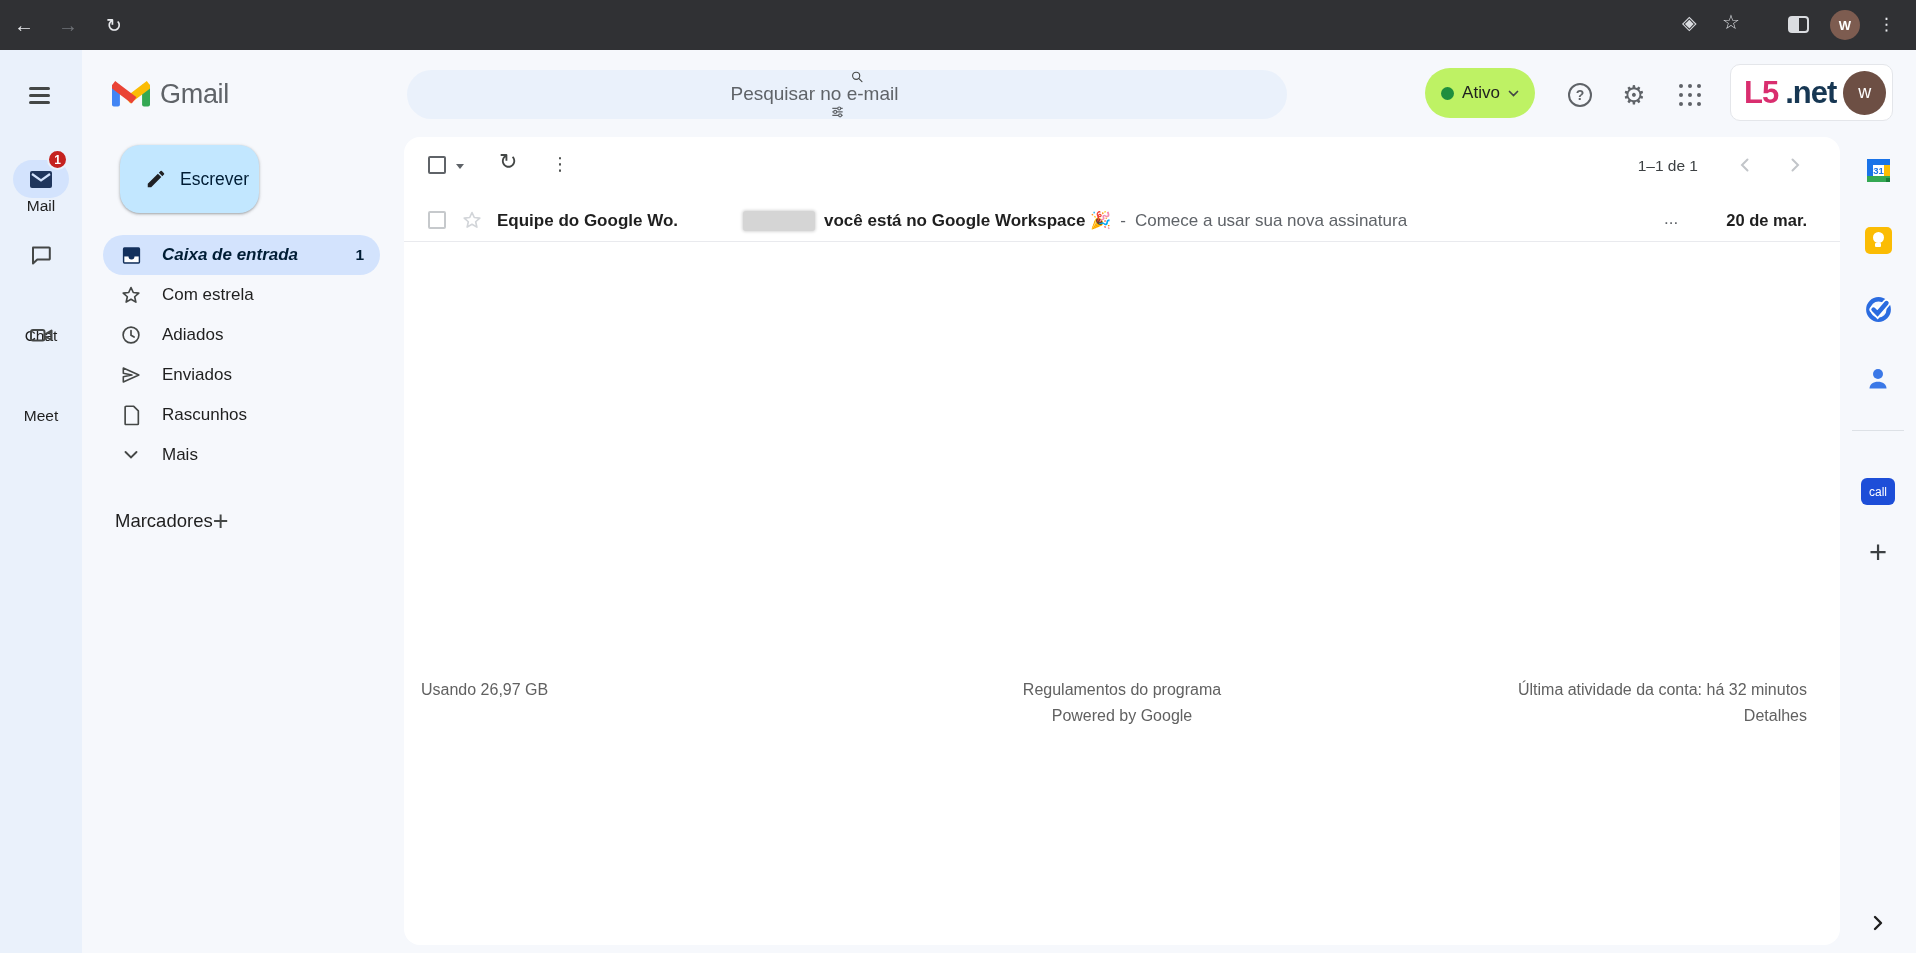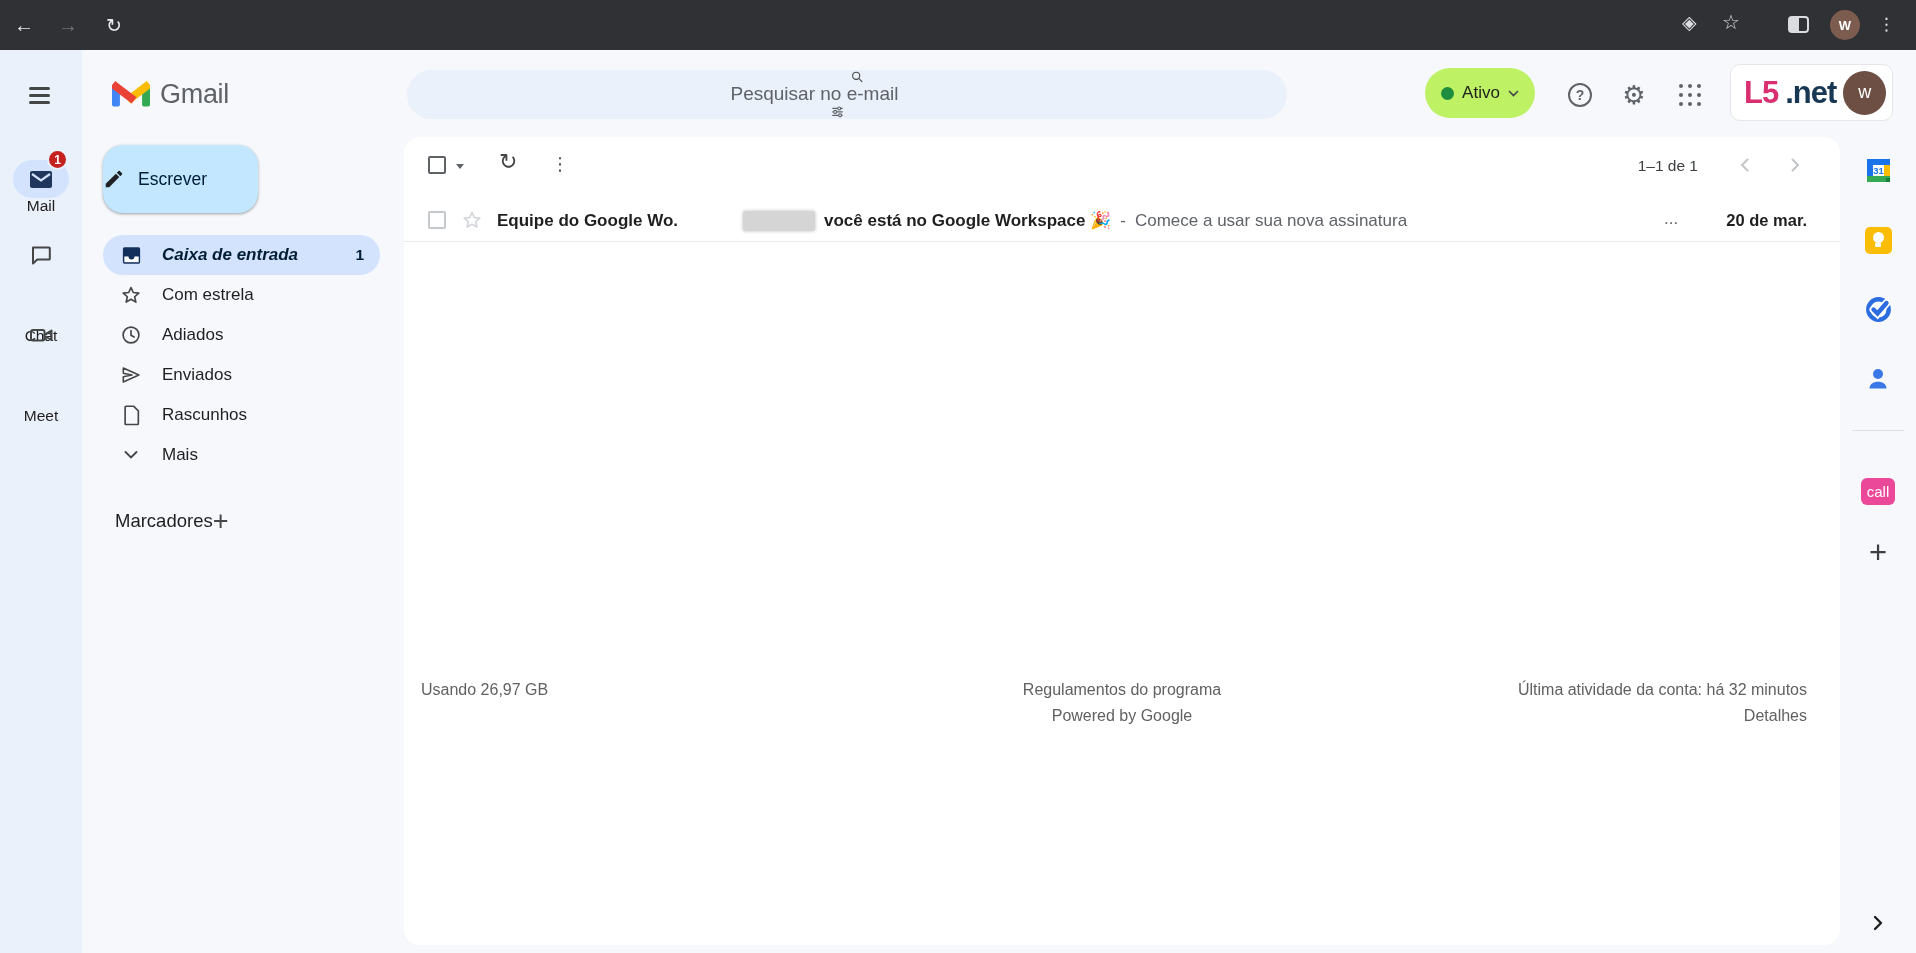--- a/index.html
+++ b/index.html
@@ -45,22 +45,22 @@
   .lbl-chat { top:277px; }
   .lbl-meet { top:357px; }
   .rail-ico { position:absolute; left:29px; }
   .ico-chat { top:193px; }
   .ico-meet { top:273px; }
 
   
   .nav { position:absolute; left:82px; top:50px; width:322px; height:903px; }
   .gmail-brand { position:absolute; left:30px; top:29px; display:flex; align-items:center; gap:10px; }
   .gmail-word { font-size:27px; color:#5f6368; font-weight:500; letter-spacing:-.3px; }
-  .compose { position:absolute; left:21px; top:95px; width:155px; height:68px; border-radius:20px; background:#c2e7ff;
-             display:flex; align-items:center; gap:13px; cursor:pointer;
+  .compose { position:absolute; left:38px; top:95px; width:139px; height:68px; border-radius:20px; background:#c2e7ff;
+             display:flex; align-items:center; gap:13px; padding-left:25px; cursor:pointer;
              box-shadow:0 1px 2px rgba(60,64,67,.3), 0 1px 3px 1px rgba(60,64,67,.15); }
   .compose span { font-size:17.5px; color:#001d35; font-weight:500; }
   .nav-item { position:absolute; left:21px; width:277px; height:40px; border-radius:20px;
               display:flex; align-items:center; cursor:pointer; }
   .nav-item .nico { width:24px; margin-left:16px; display:flex; justify-content:center; }
   .nav-item .nlabel { margin-left:19px; font-size:17px; color:#1f1f1f; }
   .nav-item.sel { background:#d3e3fd; }
   .nav-item.sel .nlabel { color:#001d35; font-weight:bold;font-style:italic; }
   .nav-item .ncount { margin-left:auto; margin-right:16px; font-size:15.5px; font-weight:600; color:#001d35; }
   .labels-row { position:absolute; left:33px; top:456px; width:256px; height:30px;
@@ -124,22 +124,22 @@
   .l5a { font-size:31px; font-weight:bold; color:#d92e6f; letter-spacing:-1px; }
   .l5b { font-size:31px; font-weight:bold; color:#173753; letter-spacing:-1px; }
   .g-avatar { width:44px; height:44px; border-radius:50%; background:#6d4f44; color:#fff; font-size:18px;
               display:flex; align-items:center; justify-content:center; margin-left:auto; margin-right:6px; }
 
   
   .rpanel { position:absolute; left:1840px; top:137px; width:76px; height:816px; }
   .rp-ic { position:absolute; left:0; width:76px; display:flex; justify-content:center; cursor:pointer; }
   .rp-cal { top:20px; } .rp-keep { top:90px; } .rp-tasks { top:159px; } .rp-contacts { top:229px; }
   .rp-div { position:absolute; left:12px; top:293px; width:52px; height:1px; background:#dde1e6; }
-  .rp-call { position:absolute; left:21px; top:341px; width:34px; height:27px; border-radius:6px; background:#ec4899;
-             color:#fff; font-size:15px; display:flex; align-items:center; justify-content:center; cursor:pointer; }
+  .rp-call { position:absolute; left:21px; top:341px; width:34px; height:27px; border-radius:6px; background:#1d4ed8;
+             color:#fff; font-size:12px; display:flex; align-items:center; justify-content:center; cursor:pointer; }
   .rp-plus { position:absolute; left:0; top:398px; width:76px; text-align:center; font-size:31px; font-weight:300;
              color:#3c4043; cursor:pointer; }
   .rp-collapse { top:776px; }
   .keep-sq { width:27px; height:27px; border-radius:5px; background:#fbbc04; position:relative; }
   .keep-sq i { position:absolute; left:8px; top:5px; width:11px; height:11px; border-radius:50%; background:#fff; }
   .keep-sq b { position:absolute; left:10.5px; top:16px; width:6px; height:4px; background:#fff; border-radius:1px; }
 </style>
 </head>
 <body>
 

